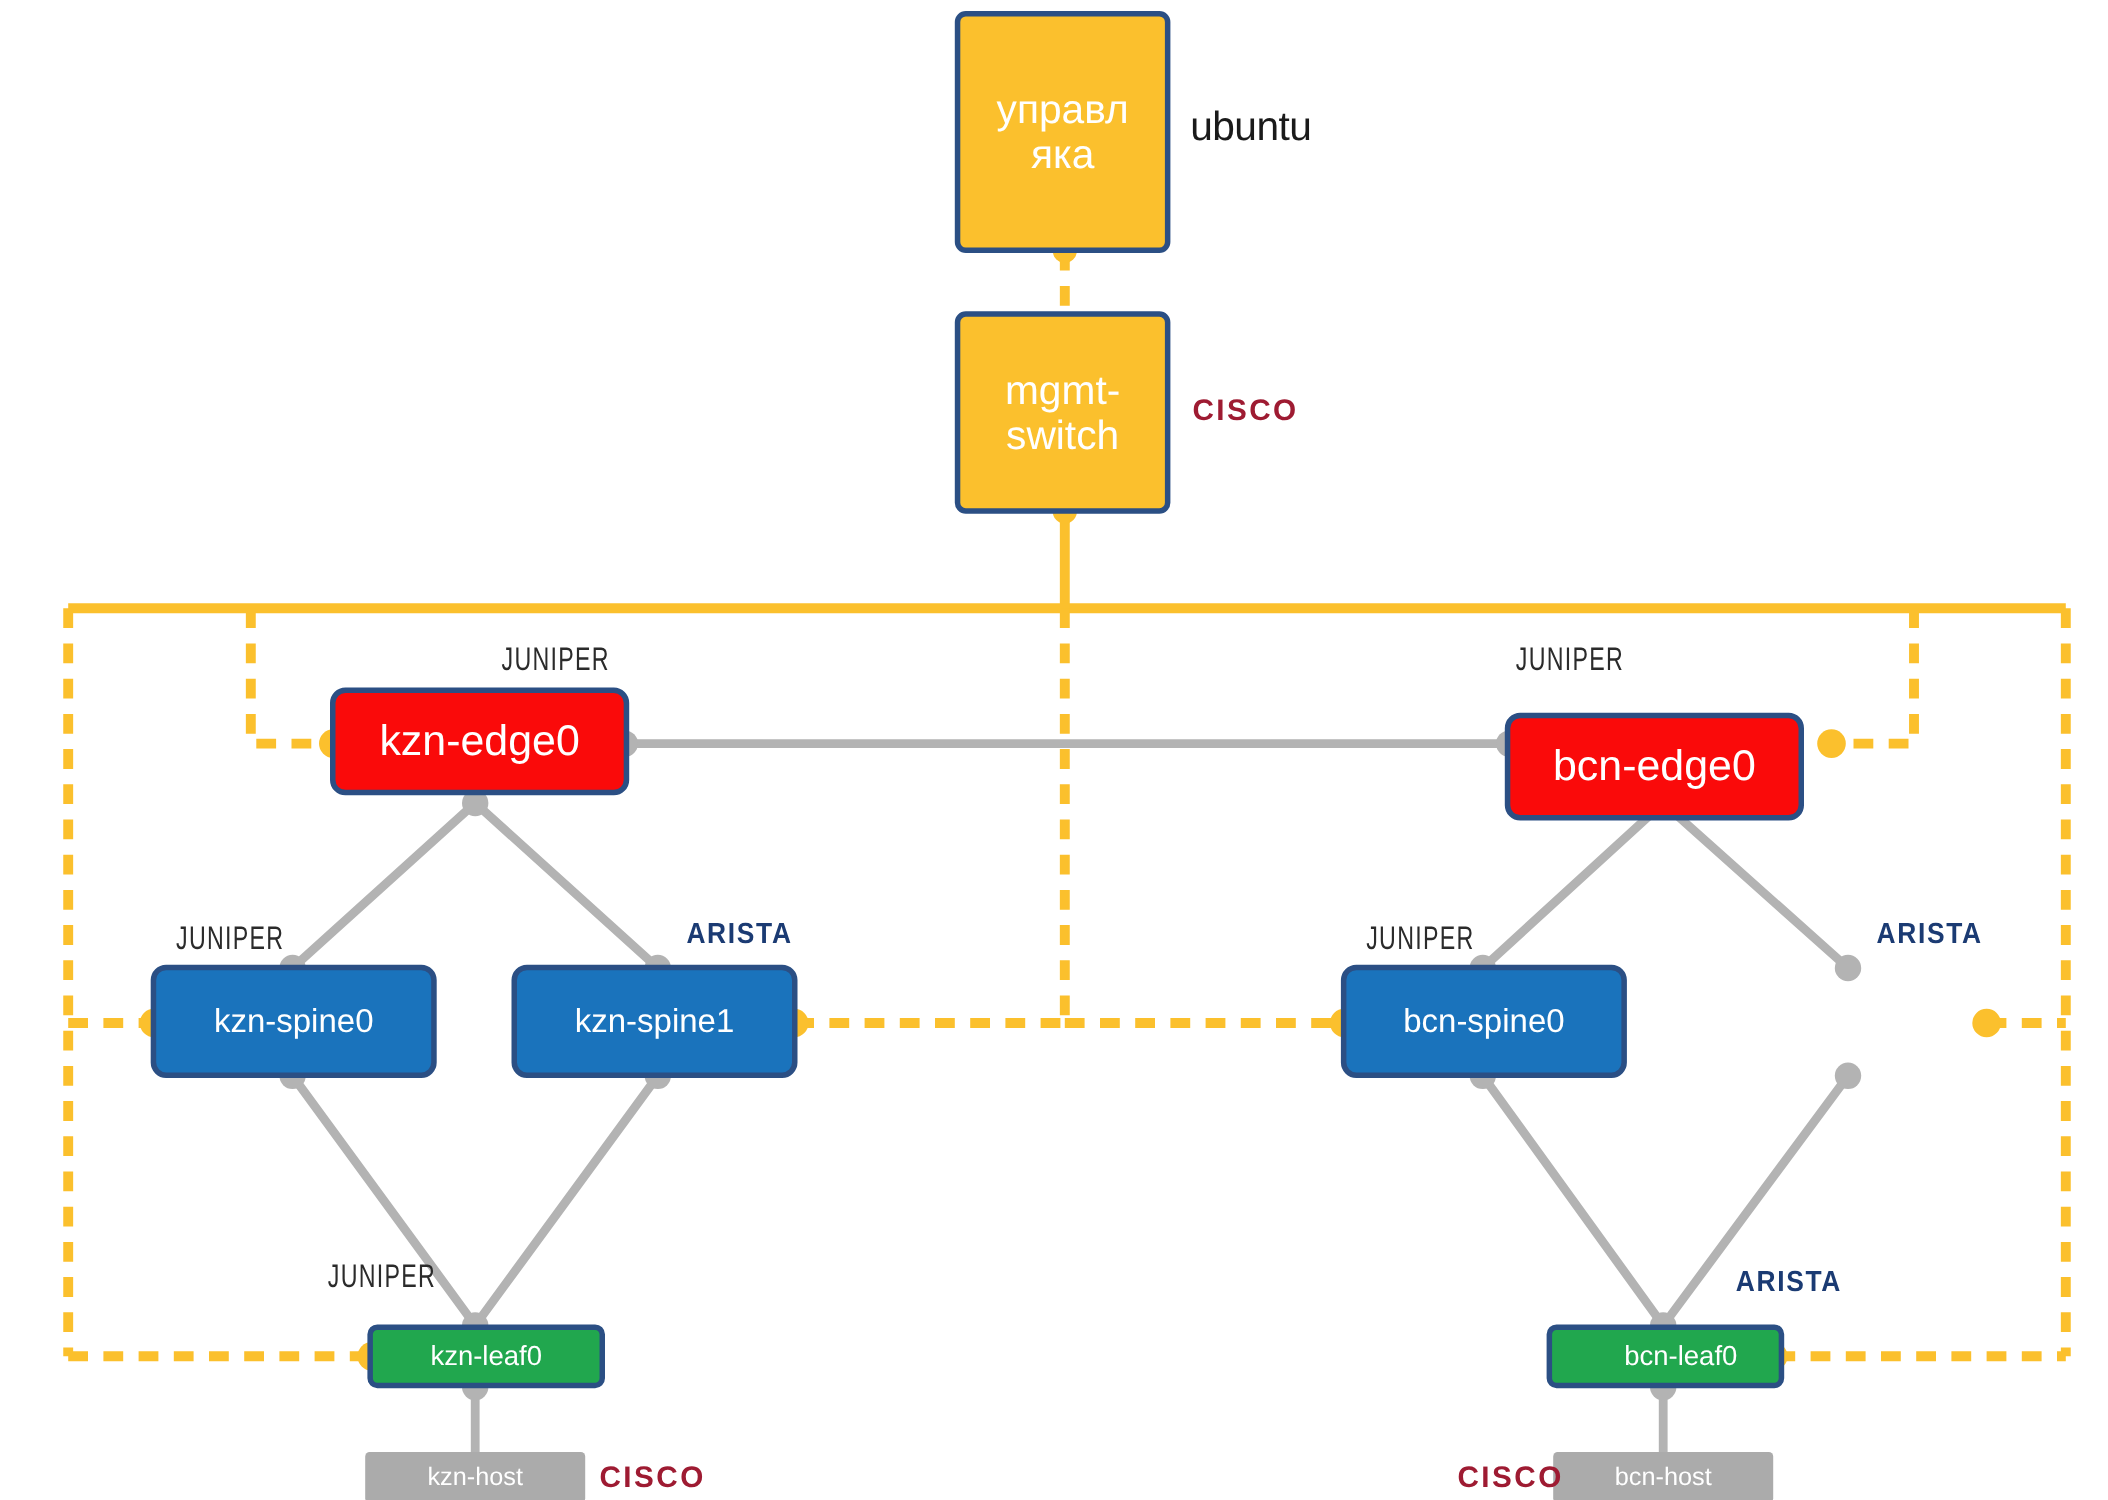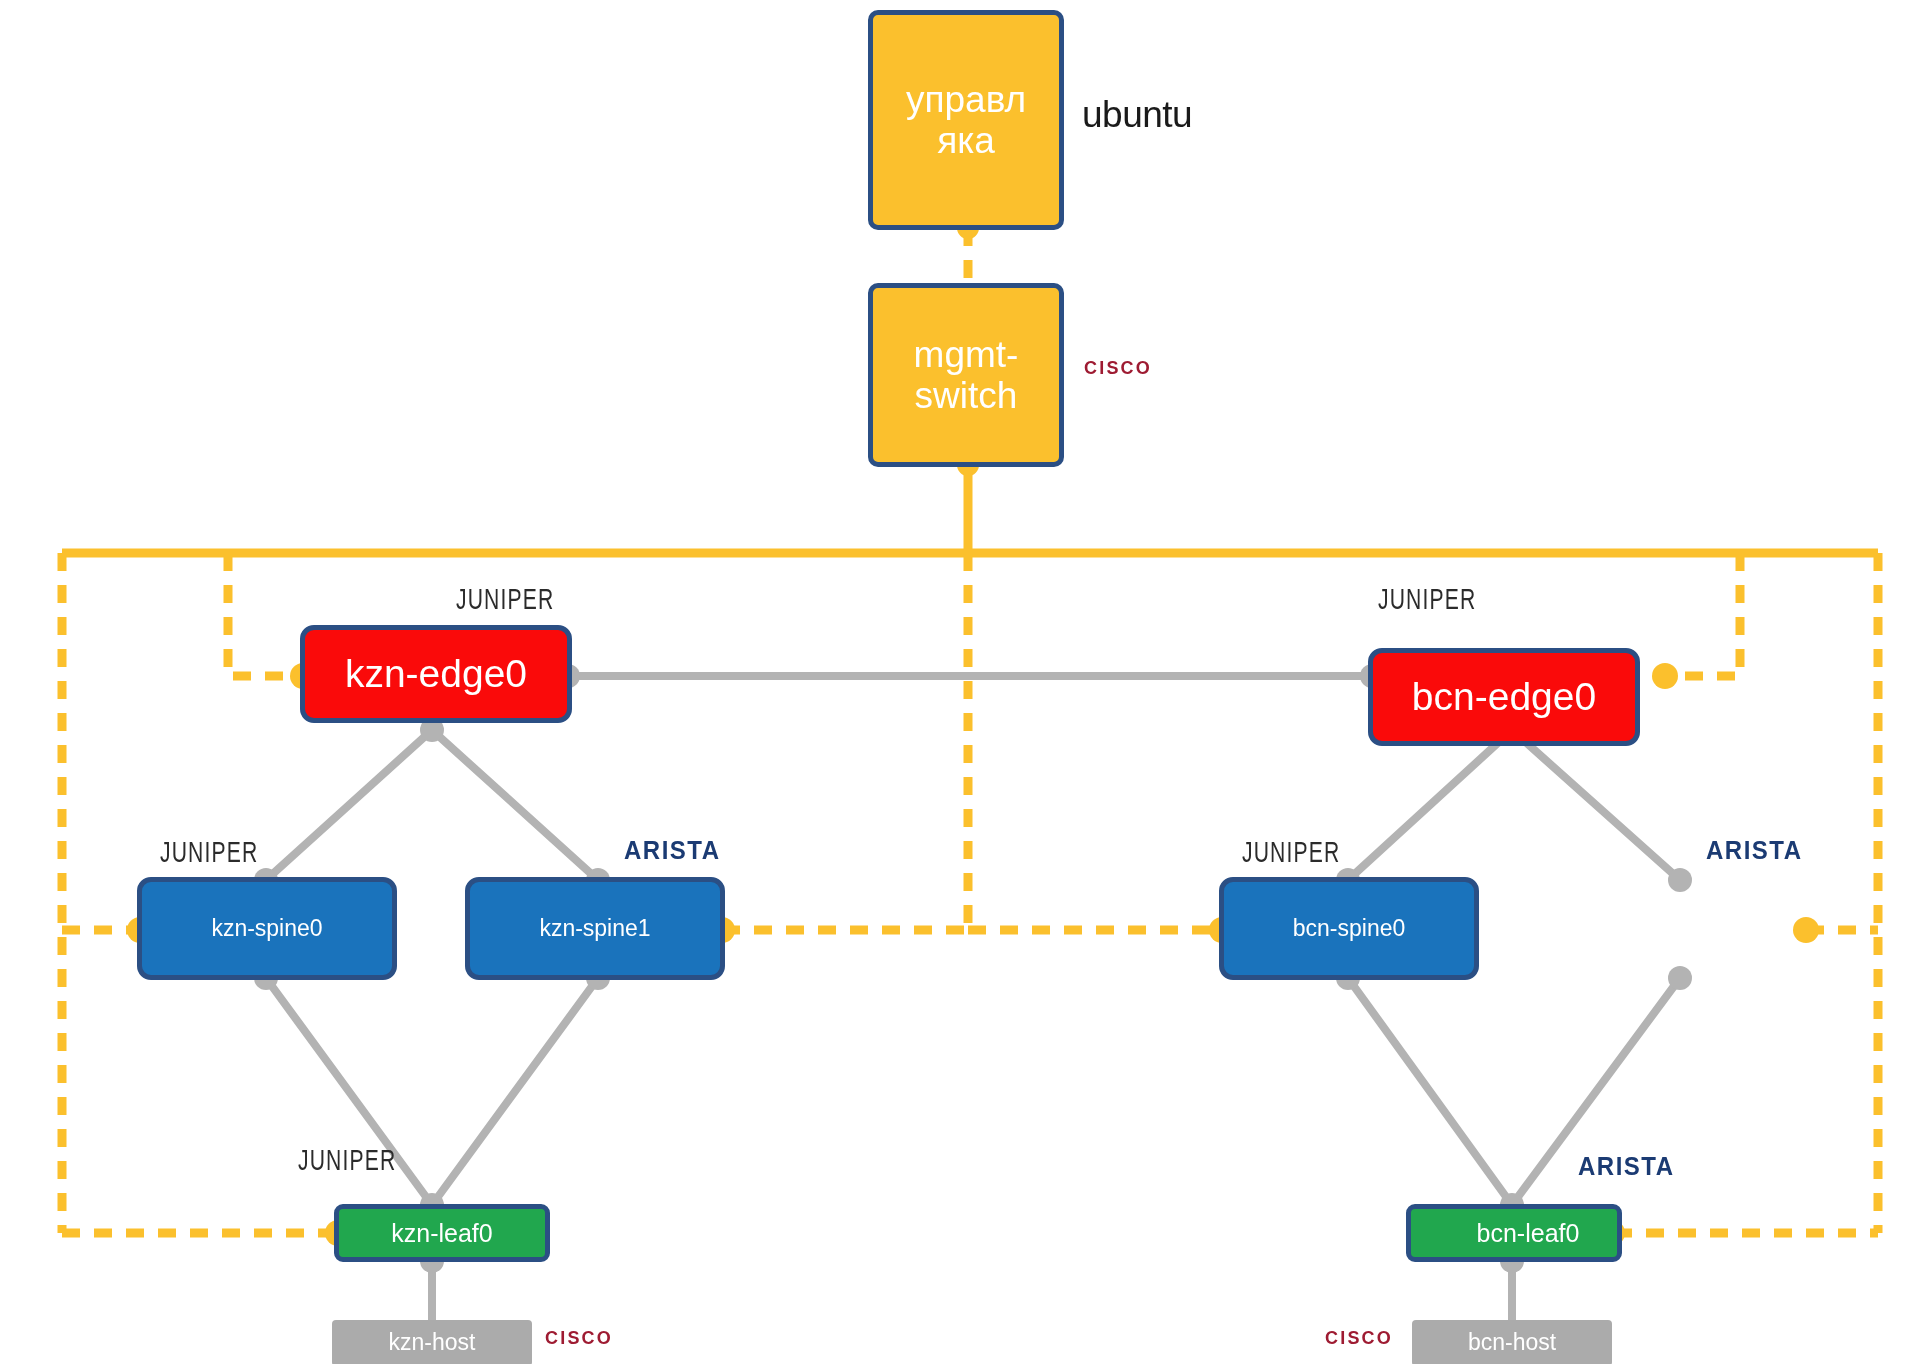--- a/index.html
+++ b/index.html
@@ -46,21 +46,21 @@
   .node.red {
     background: #FA0A0A;
     border: 5px solid #2B4F84;
     border-radius: 14px;
     font-size: 39px;
   }
   .node.blue {
     background: #1A73BC;
     border: 5px solid #2B4F84;
     border-radius: 14px;
-    font-size: 23px;
+    font-size: 30px;
   }
   .node.green {
     background: #21A74E;
     border: 5px solid #2B4F84;
     border-radius: 9px;
     font-size: 25px;
   }
   .node.gray {
     background: #ABABAB;
     border: none;
@@ -85,21 +85,21 @@
     font-family: "Liberation Sans", sans-serif;
     font-size: 24px;
     font-weight: 700;
     letter-spacing: 1.5px;
     color: #1B3B73;
     transform: scaleY(1.1);
     transform-origin: left center;
   }
   .vendor-cisco {
     font-family: "Liberation Sans", sans-serif;
-    font-size: 18px;
+    font-size: 27px;
     font-weight: 700;
     letter-spacing: 2.2px;
     color: #9E1B32;
   }
   .vendor-ubuntu {
     font-family: "Liberation Sans", sans-serif;
     font-size: 37px;
     color: #1A1A1A;
     letter-spacing: -0.5px;
   }

